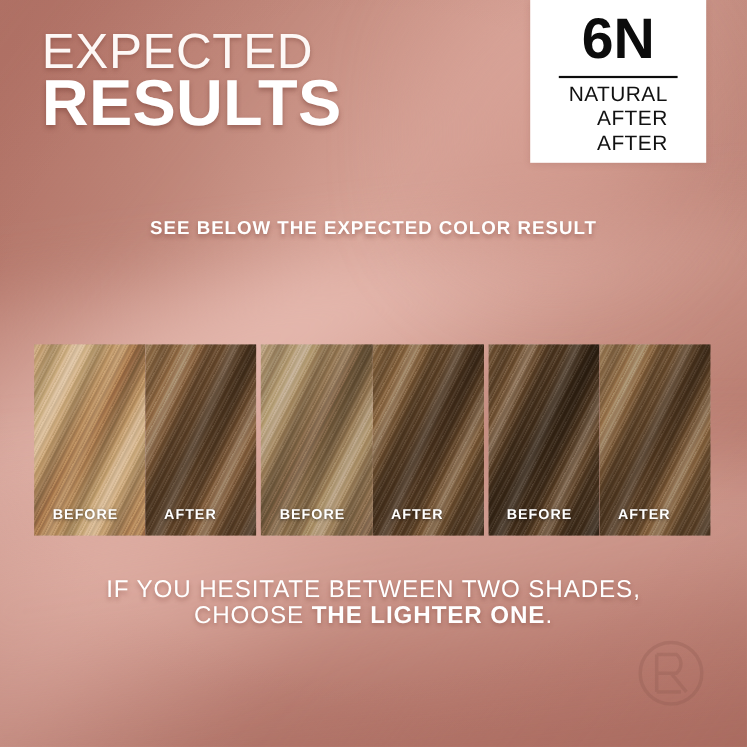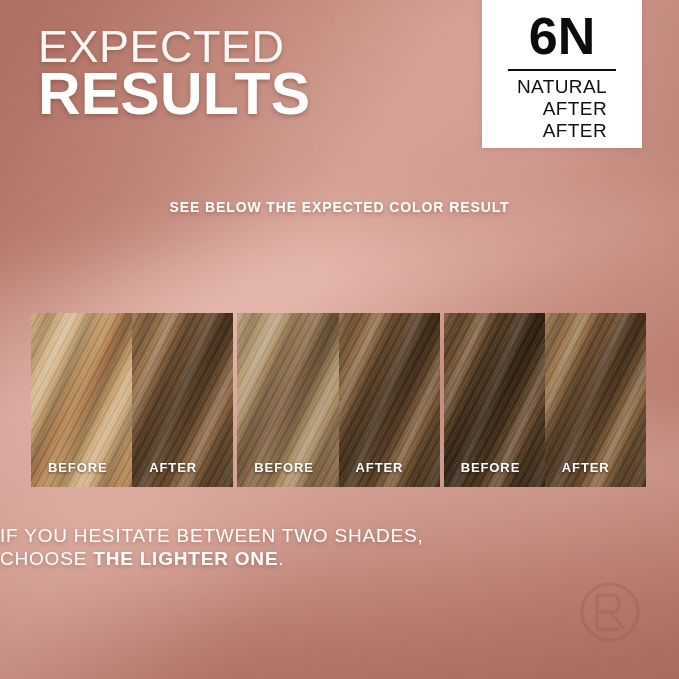--- a/index.html
+++ b/index.html
@@ -97,21 +97,21 @@
   }
   .badge-name{
     font-size:19px; line-height:22px; font-weight:300;
     letter-spacing:0.4px; color:#111; text-align:right;
   }
 
   
   .subtitle{
     position:absolute; left:0; right:0; top:196px; z-index:6;
     text-align:center;
-    font-size:14px; line-height:23px;
+    font-size:17px; line-height:23px;
     font-weight:bold; letter-spacing:0.9px;
     color:#ffffff;
     text-shadow:0 2px 4px rgba(115,58,48,0.42);
   }
 
   
   .panel{
     position:absolute; left:31px; top:277px; width:615px; height:210px;
     display:flex; z-index:6;
   }
@@ -157,21 +157,22 @@
     position:absolute; bottom:12px; left:17px;
     font-size:13px; font-weight:bold; letter-spacing:0.9px;
     color:#ffffff;
     text-shadow:0 1px 3px rgba(0,0,0,0.55);
     z-index:3;
   }
 
   
   .footnote{
     position:absolute; left:0; right:0; top:524px; z-index:6;
-    font-size:19px; line-height:23px;
+    text-align:center;
+    font-size:22px; line-height:23px;
     font-weight:300; letter-spacing:0.8px;
     color:#ffffff;
     text-shadow:0 2px 4px rgba(115,58,48,0.40);
   }
   .footnote b{ font-weight:bold;margin-top:28px; }
 
   
   .logo{
     position:absolute; left:579px; top:581px; width:62px; height:62px;
     z-index:5; opacity:0.30;

